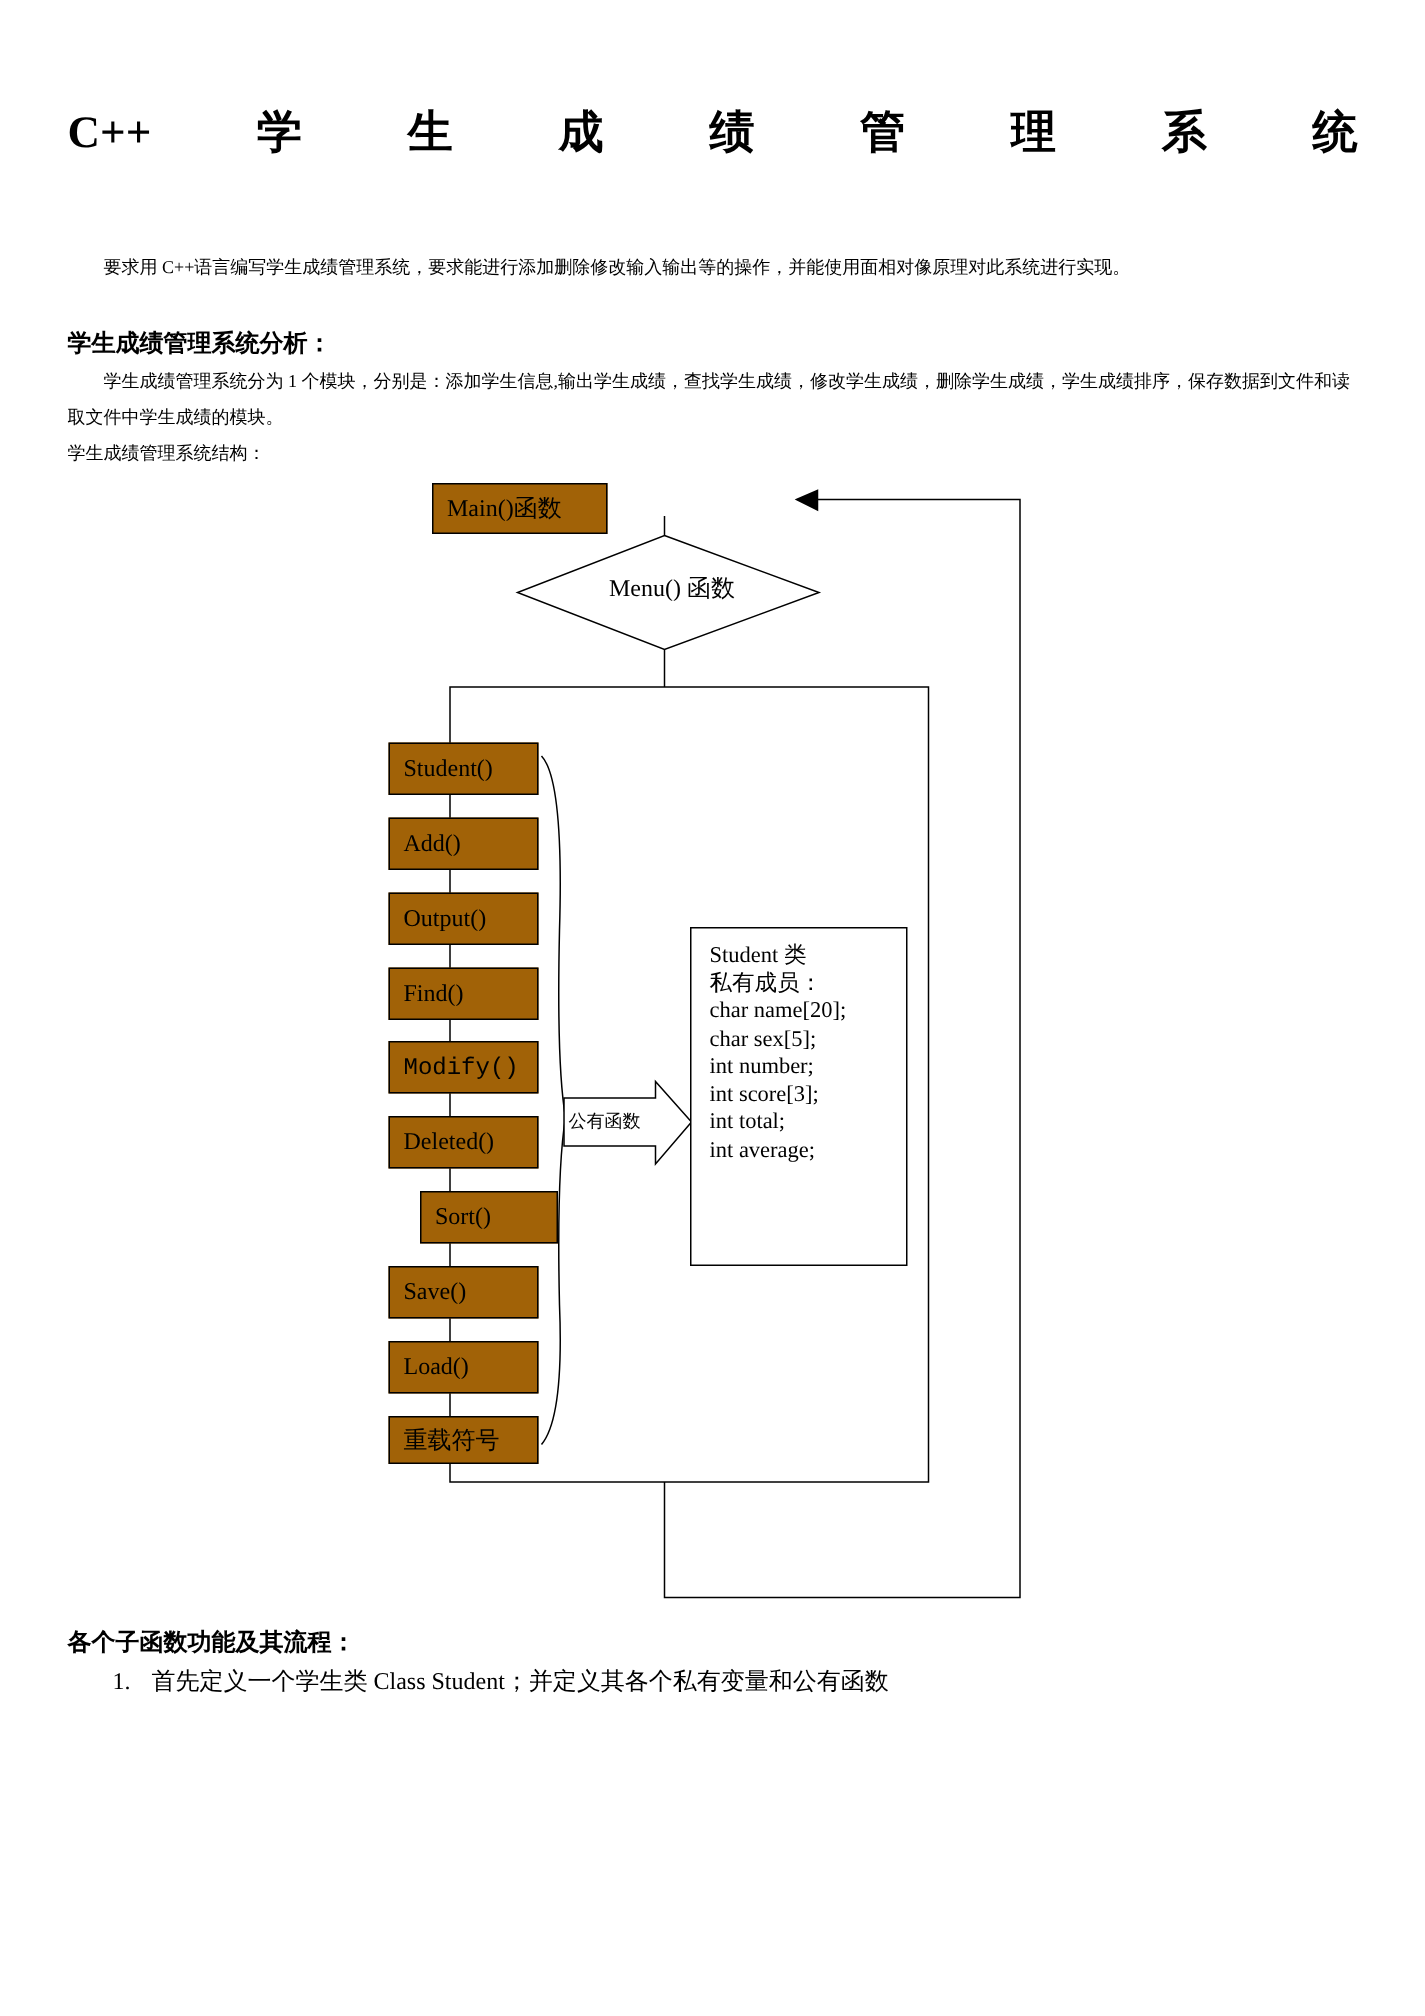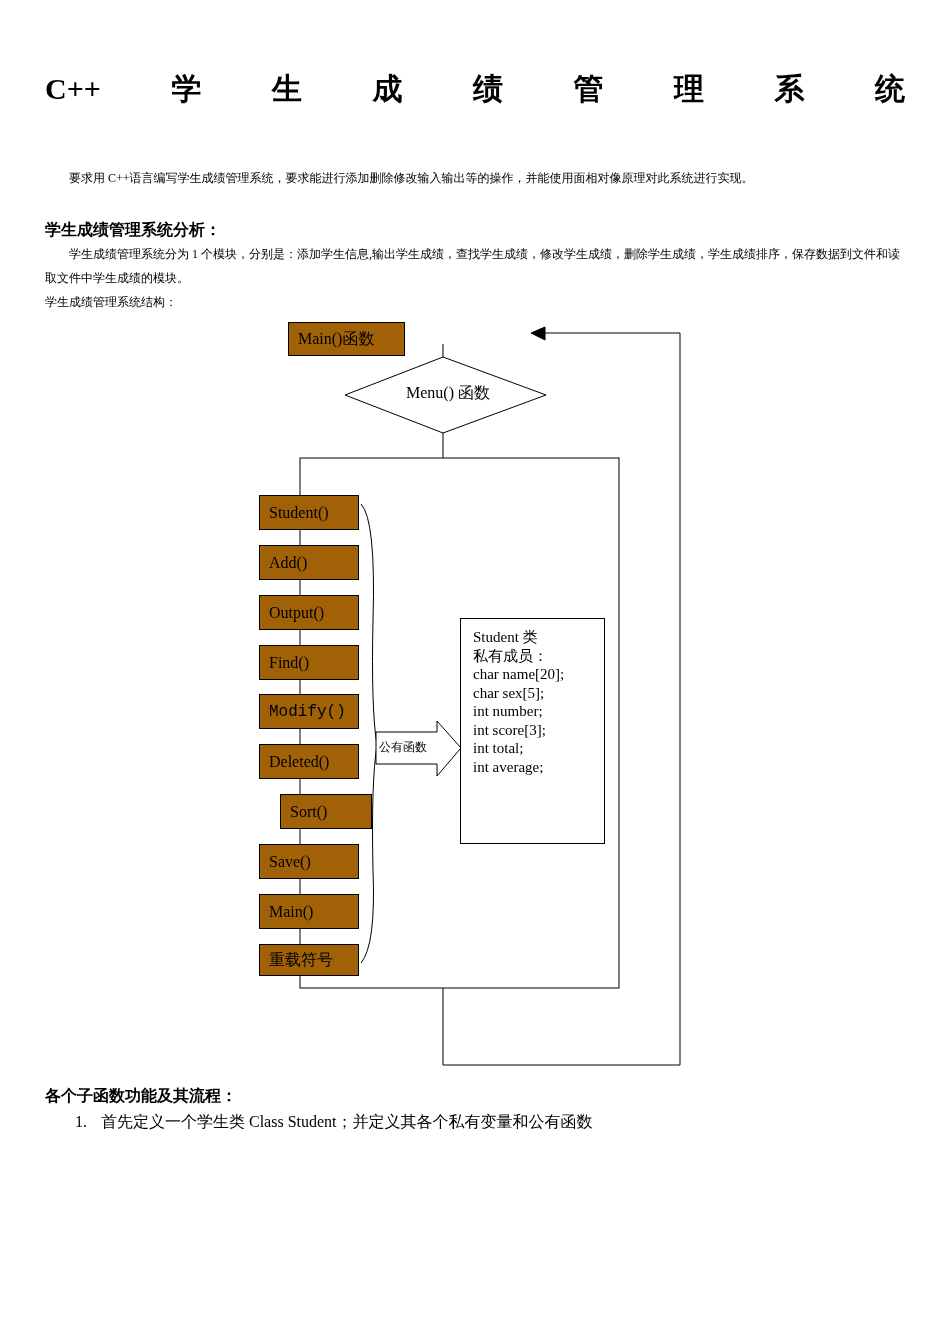--- a/index.html
+++ b/index.html
@@ -86,21 +86,21 @@
   <div class="abs menu-label">Menu() 函数</div>
 
   <div class="flowbox" style="left:259px; top:495px; width:100px; height:35px;">Student()</div>
   <div class="flowbox" style="left:259px; top:545px; width:100px; height:35px;">Add()</div>
   <div class="flowbox" style="left:259px; top:595px; width:100px; height:35px;">Output()</div>
   <div class="flowbox" style="left:259px; top:645px; width:100px; height:35px;">Find()</div>
   <div class="flowbox" style="left:259px; top:694px; width:100px; height:35px;font-family:Liberation Mono, monospace;">Modify()</div>
   <div class="flowbox" style="left:259px; top:744px; width:100px; height:35px;text-align:center;">Deleted()</div>
   <div class="flowbox" style="left:243px; top:794px; width:92px; height:35px;margin-left:37px;">Sort()</div>
   <div class="flowbox" style="left:259px; top:844px; width:100px; height:35px;">Save()</div>
-  <div class="flowbox" style="left:259px; top:894px; width:100px; height:35px;">Main()</div>
+  <div class="flowbox" style="left:259px; top:894px; width:100px; height:35px;">Load()</div>
   <div class="flowbox" style="left:259px; top:944px; width:100px; height:32px;">重载符号</div>
 
   <div class="abs arrow-label">公有函数</div>
 
   <div class="classbox">
     <div>Student 类</div>
     <div>私有成员：</div>
     <div>char name[20];</div>
     <div>char sex[5];</div>
     <div>int number;</div>

